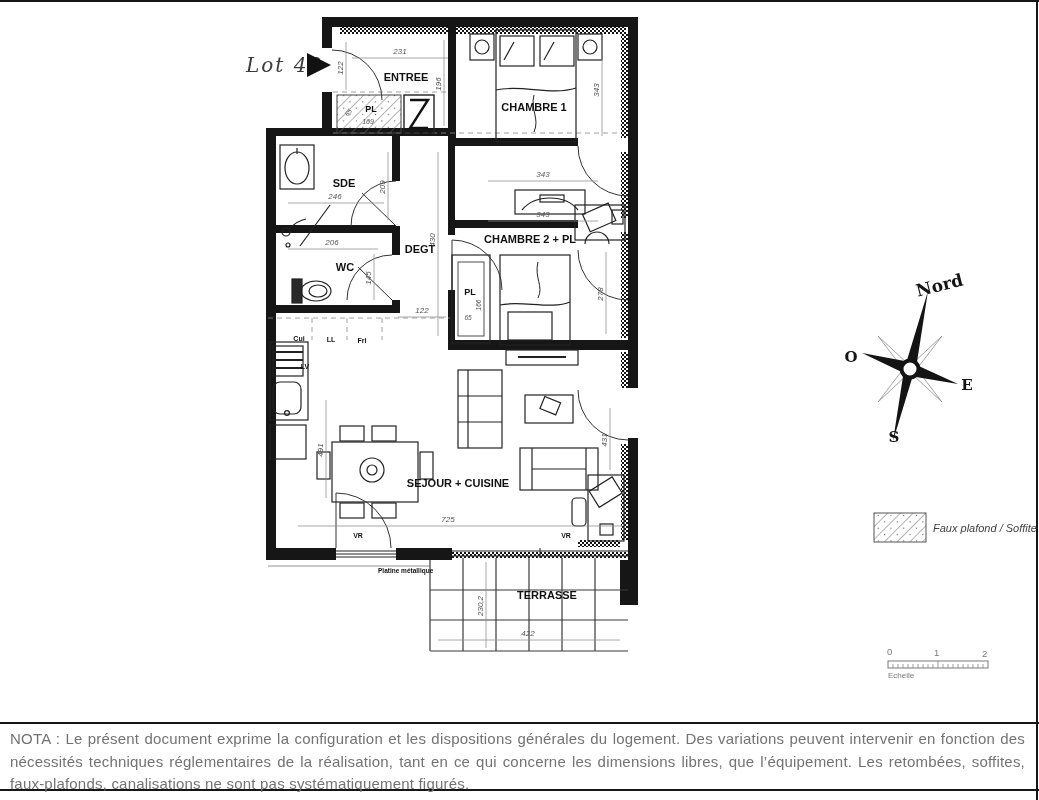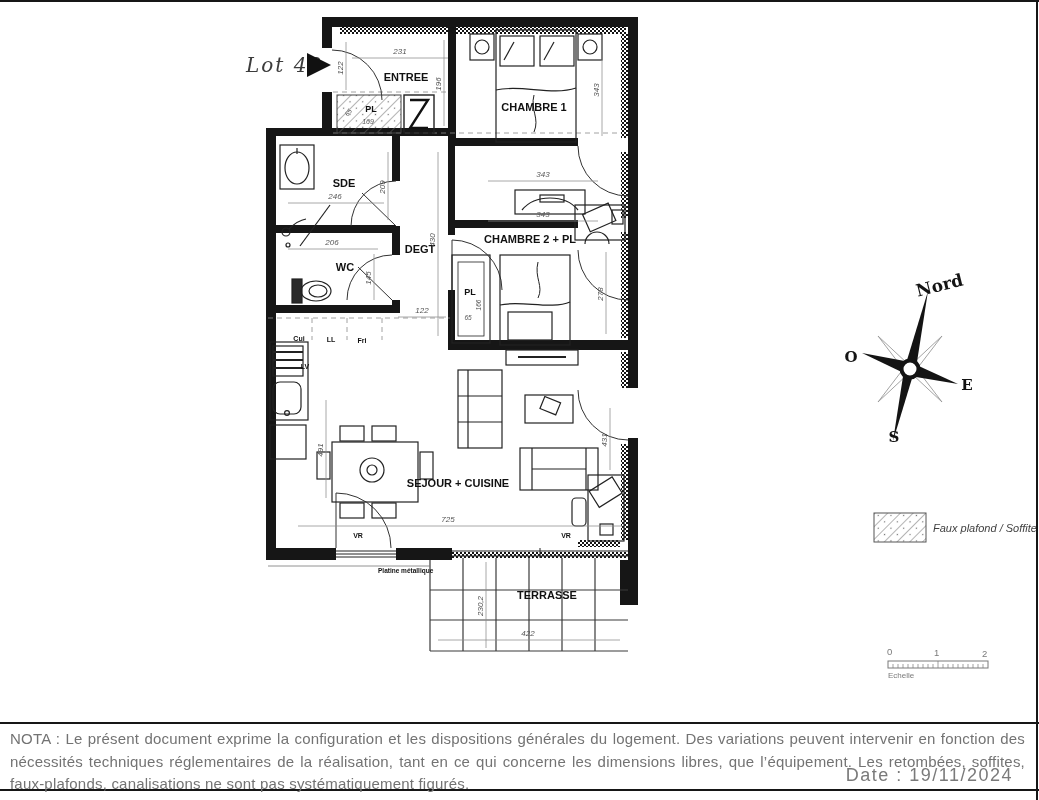--- a/index.html
+++ b/index.html
@@ -330,15 +330,14 @@
           <line x1="978" y1="664" x2="978" y2="668"></line>
         <line x1="983" y1="664" x2="983" y2="668"></line>
       </g>
       <text x="888" y="678" font-size="8">Echelle</text>
     </g>
   </svg>
 
   
   <div class="nota-band">
     <p class="nota-text">NOTA : Le présent document exprime la configuration et les dispositions générales du logement. Des variations peuvent intervenir en fonction des nécessités techniques réglementaires de la réalisation, tant en ce qui concerne les dimensions libres, que l’équipement. Les retombées, soffites, faux-plafonds, canalisations ne sont pas systématiquement figurés.</p>
-    <div class="date-text">Date : 19/11/2024</div>
   </div>
 </div>
 
 </body></html>

